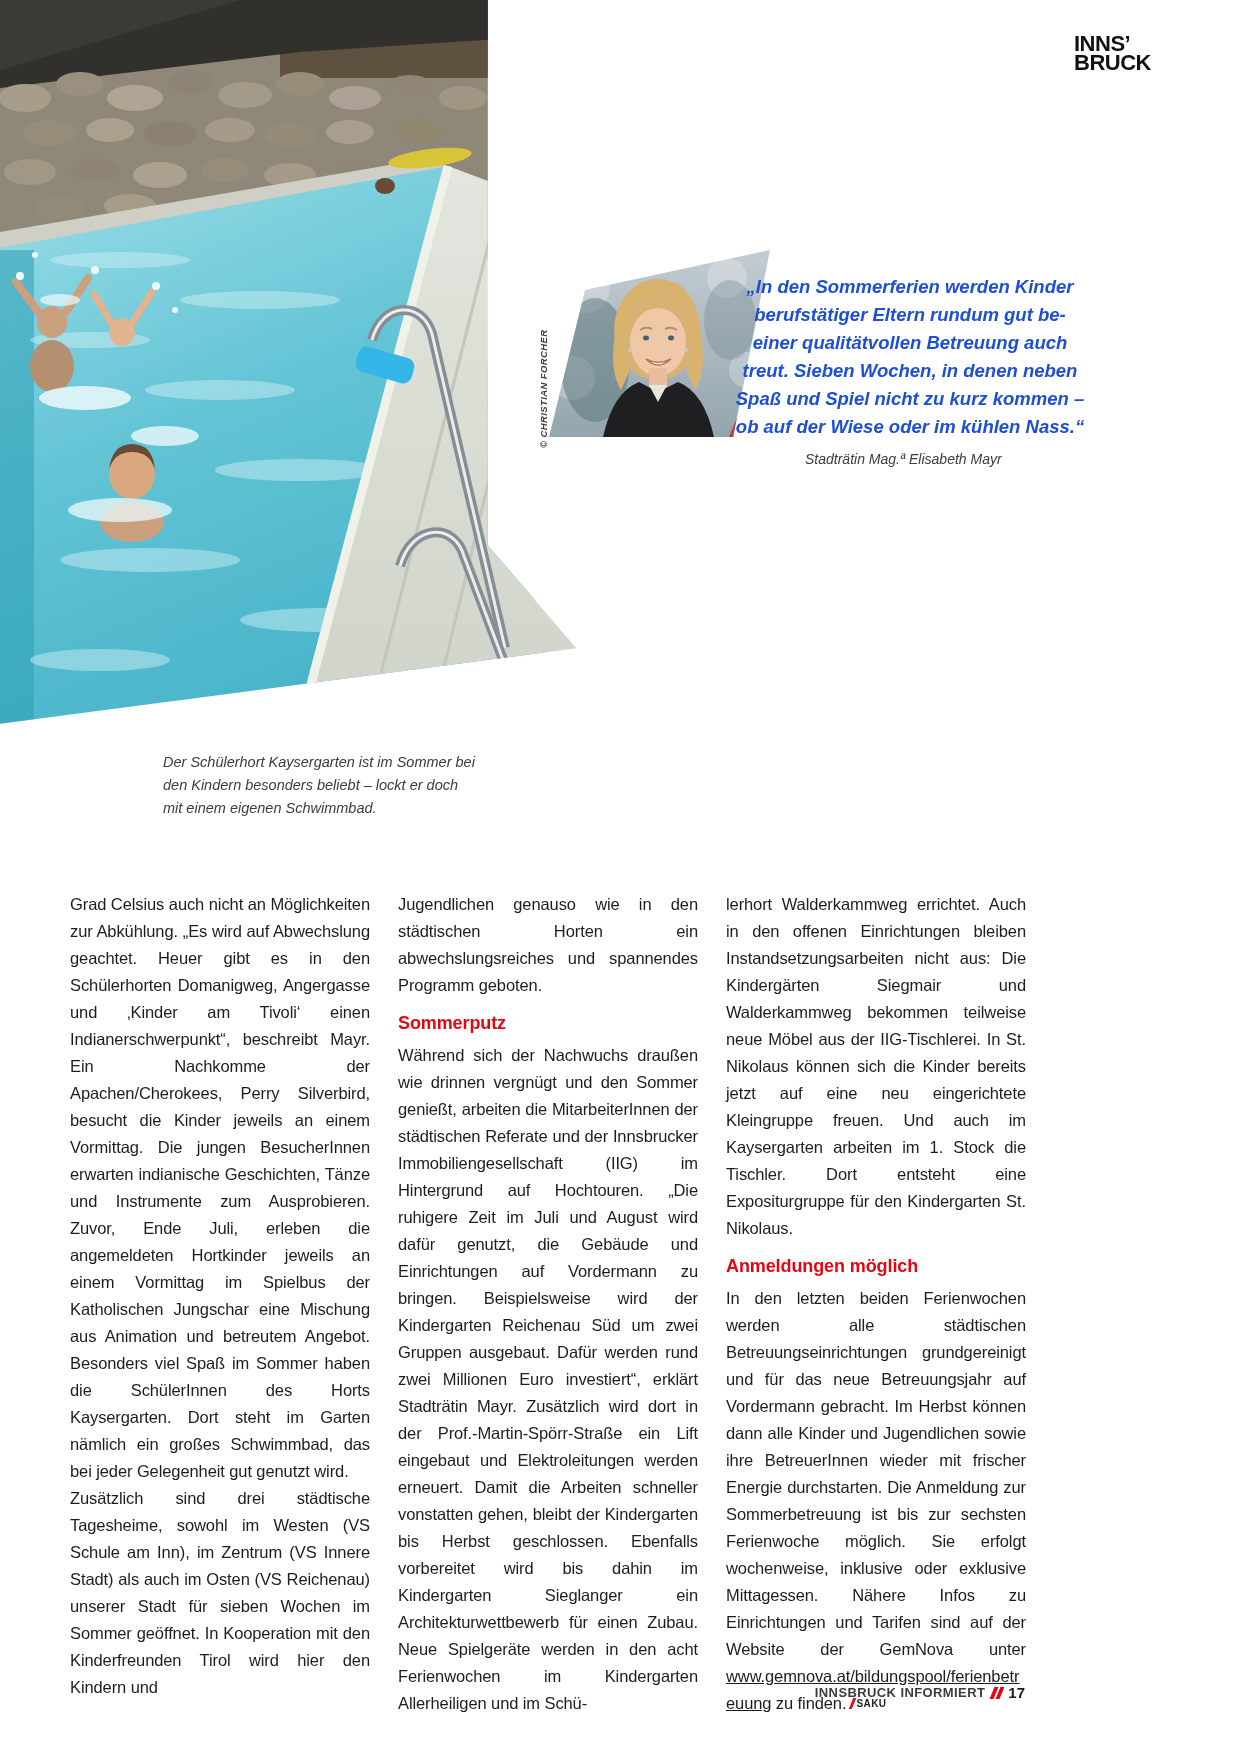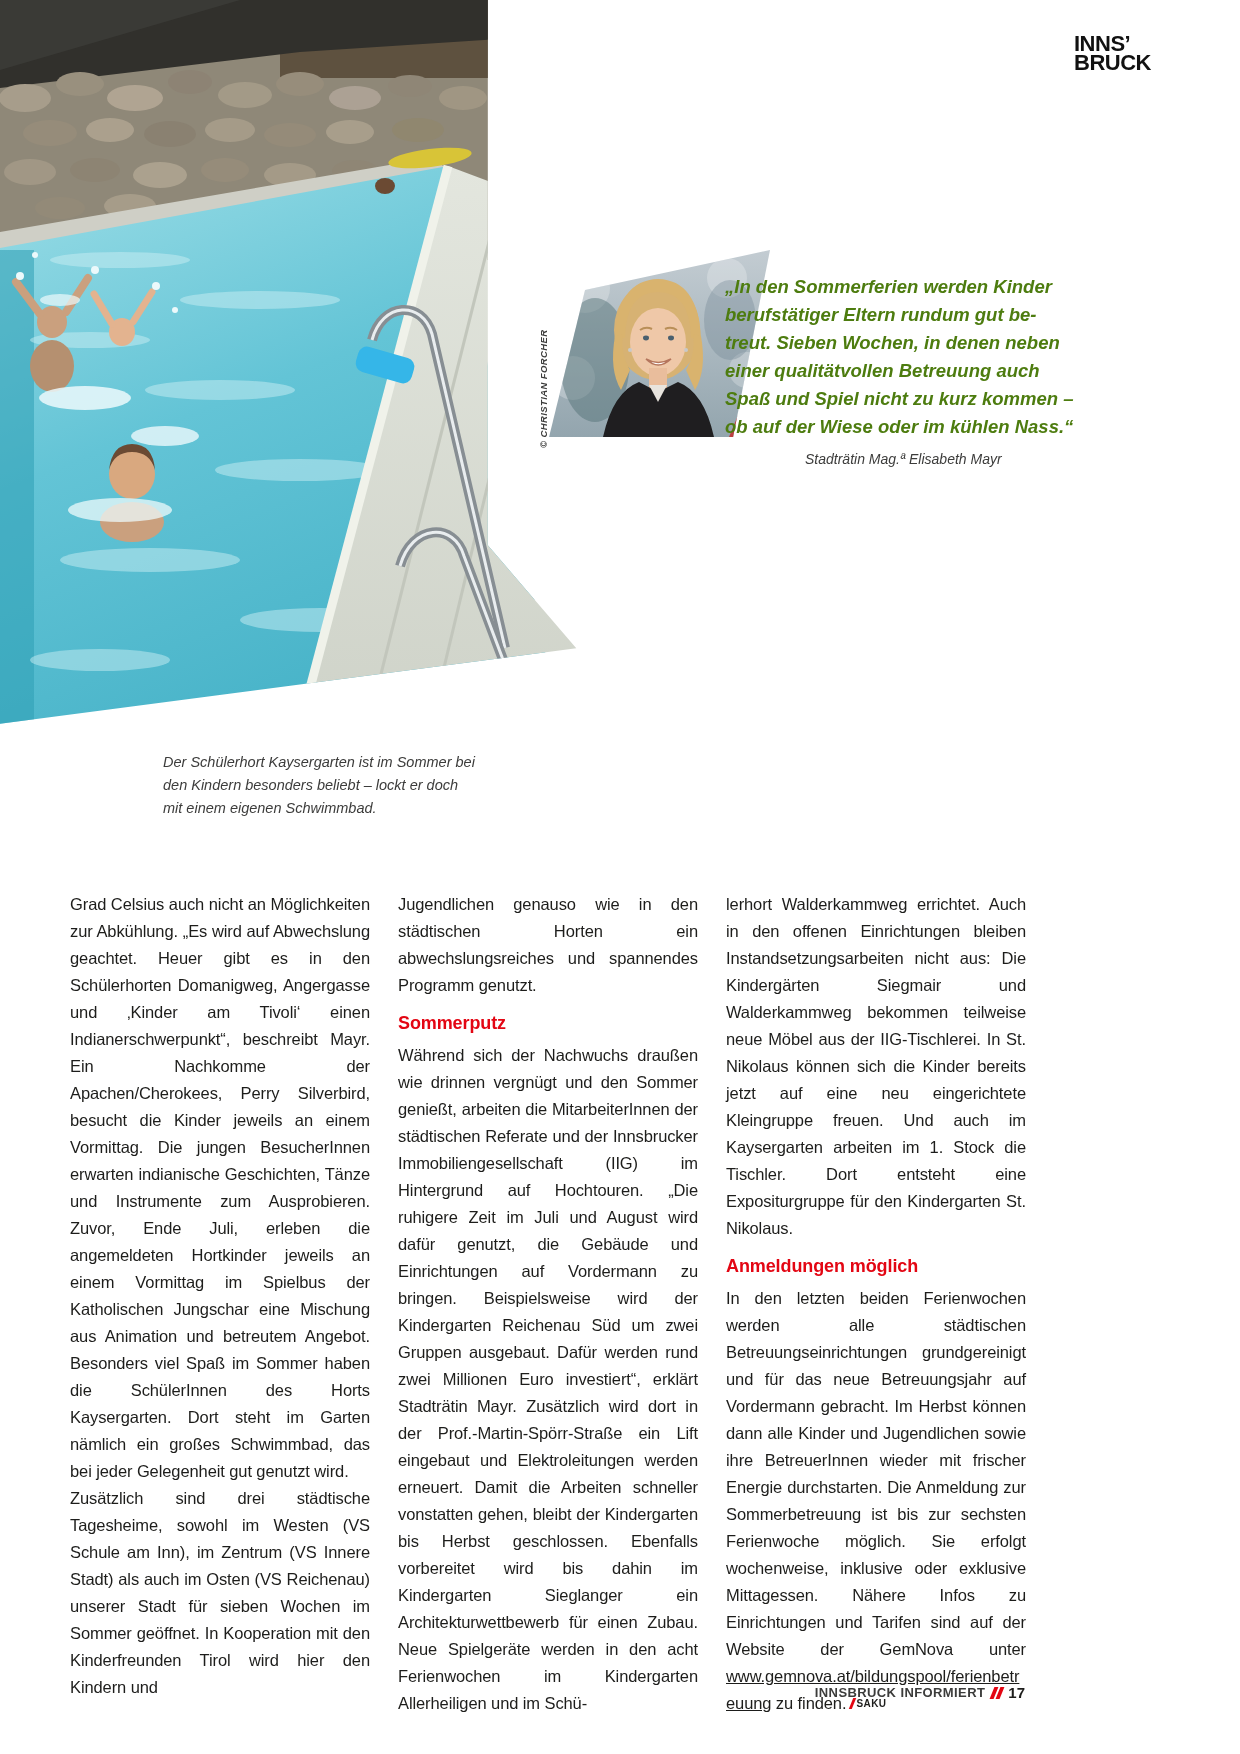--- a/index.html
+++ b/index.html
@@ -29,22 +29,22 @@
   }
   .portrait svg{width:100%;height:100%;display:block;}
   .photo-credit{
     position:absolute;left:487px;top:383px;width:116px;height:14px;
     transform:rotate(-90deg);
     font-size:9.5px;font-style:italic;font-weight:bold;letter-spacing:0.4px;
     color:#3c3c3b;text-align:center;white-space:nowrap;
   }
   .pull-quote{
     position:absolute;left:725px;top:273px;width:370px;
-    text-align:left;font-weight:bold;font-style:italic;
-    font-size:18.5px;line-height:28px;color:#4d7c0f;
+    text-align:center;font-weight:bold;font-style:italic;
+    font-size:18.5px;line-height:28px;color:#1d4ed8;
   }
   .pull-quote .q-line{white-space:nowrap;}
   .quote-attribution{
     position:absolute;left:805px;top:451px;width:300px;
     font-size:14px;font-style:italic;color:#3c3c3b;
   }
   
   .columns{
     position:absolute;left:70px;top:891px;width:956px;
     display:flex;gap:28px;
@@ -232,34 +232,34 @@
 
     <polygon points="196,158 225,148 225,187 184,187" fill="#c23335" opacity="0.9"></polygon>
   </svg>
 </div>
 
 <div class="photo-credit">© CHRISTIAN FORCHER</div>
 
 <div class="pull-quote">
   <div class="q-line">„In den Sommerferien werden Kinder</div>
   <div class="q-line">berufstätiger Eltern rundum gut be-</div>
+  <div class="q-line">einer qualitätvollen Betreuung auch</div>
   <div class="q-line">treut. Sieben Wochen, in denen neben</div>
-  <div class="q-line">einer qualitätvollen Betreuung auch</div>
   <div class="q-line">Spaß und Spiel nicht zu kurz kommen –</div>
   <div class="q-line">ob auf der Wiese oder im kühlen Nass.“</div>
 </div>
 <div class="quote-attribution">Stadträtin Mag.ª Elisabeth Mayr</div>
 
 <div class="columns">
   <div class="col">
     <p>Grad Celsius auch nicht an Möglichkeiten zur Abkühlung. „Es wird auf Abwechslung geachtet. Heuer gibt es in den Schülerhorten Domanigweg, Angergasse und ‚Kinder am Tivoli‘ einen Indianerschwerpunkt“, beschreibt Mayr. Ein Nachkomme der Apachen/Cherokees, Perry Silverbird, besucht die Kinder jeweils an einem Vormittag. Die jungen BesucherInnen erwarten indianische Geschichten, Tänze und Instrumente zum Ausprobieren. Zuvor, Ende Juli, erleben die angemeldeten Hortkinder jeweils an einem Vormittag im Spielbus der Katholischen Jungschar eine Mischung aus Animation und betreutem Angebot. Besonders viel Spaß im Sommer haben die SchülerInnen des Horts Kaysergarten. Dort steht im Garten nämlich ein großes Schwimmbad, das bei jeder Gelegenheit gut genutzt wird.</p>
     <p>Zusätzlich sind drei städtische Tagesheime, sowohl im Westen (VS Schule am Inn), im Zentrum (VS Innere Stadt) als auch im Osten (VS Reichenau) unserer Stadt für sieben Wochen im Sommer geöffnet. In Kooperation mit den Kinderfreunden Tirol wird hier den Kindern und</p>
   </div>
   <div class="col">
-    <p>Jugendlichen genauso wie in den städtischen Horten ein abwechslungsreiches und spannendes Programm genutzt.</p>
+    <p>Jugendlichen genauso wie in den städtischen Horten ein abwechslungsreiches und spannendes Programm geboten.</p>
     <h3>Sommerputz</h3>
     <p>Während sich der Nachwuchs draußen wie drinnen vergnügt und den Sommer genießt, arbeiten die MitarbeiterInnen der städtischen Referate und der Innsbrucker Immobiliengesellschaft (IIG) im Hintergrund auf Hochtouren. „Die ruhigere Zeit im Juli und August wird dafür genutzt, die Gebäude und Einrichtungen auf Vordermann zu bringen. Beispielsweise wird der Kindergarten Reichenau Süd um zwei Gruppen ausgebaut. Dafür werden rund zwei Millionen Euro investiert“, erklärt Stadträtin Mayr. Zusätzlich wird dort in der Prof.-Martin-Spörr-Straße ein Lift eingebaut und Elektroleitungen werden erneuert. Damit die Arbeiten schneller vonstatten gehen, bleibt der Kindergarten bis Herbst geschlossen. Ebenfalls vorbereitet wird bis dahin im Kindergarten Sieglanger ein Architekturwettbewerb für einen Zubau. Neue Spielgeräte werden in den acht Ferienwochen im Kindergarten Allerheiligen und im Schü-</p>
   </div>
   <div class="col">
     <p>lerhort Walderkammweg errichtet. Auch in den offenen Einrichtungen bleiben Instandsetzungsarbeiten nicht aus: Die Kindergärten Siegmair und Walderkammweg bekommen teilweise neue Möbel aus der IIG-Tischlerei. In St. Nikolaus können sich die Kinder bereits jetzt auf eine neu eingerichtete Kleingruppe freuen. Und auch im Kaysergarten arbeiten im 1. Stock die Tischler. Dort entsteht eine Expositurgruppe für den Kindergarten St. Nikolaus.</p>
     <h3>Anmeldungen möglich</h3>
     <p><span>In den letzten beiden Ferienwochen werden alle städtischen Betreuungseinrichtungen grundgereinigt und für das neue Betreuungsjahr auf Vordermann gebracht. Im Herbst können dann alle Kinder und Jugendlichen sowie ihre BetreuerInnen wieder mit frischer Energie durchstarten. Die Anmeldung zur Sommerbetreuung ist bis zur sechsten Ferienwoche möglich. Sie erfolgt wochenweise, inklusive oder exklusive Mittagessen. Nähere Infos zu Einrichtungen und Tarifen sind auf der Website der GemNova unter </span><span class="link">www.gemnova.at/bildungspool/ferienbetreuung</span><span> zu finden.</span><span class="byline"><i class="mark"></i><span class="sig">SAKU</span></span></p>
   </div>
 </div>
 

